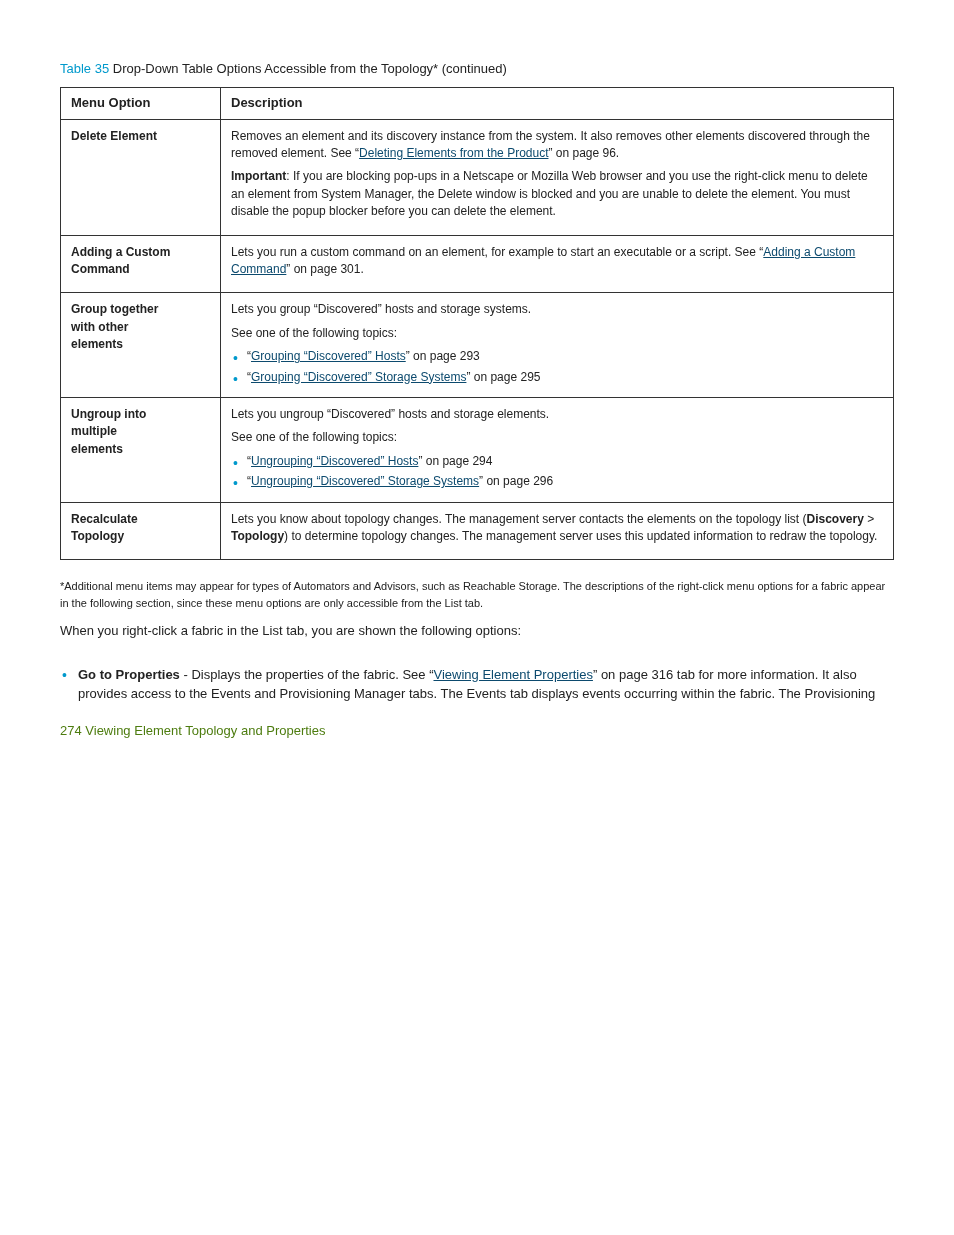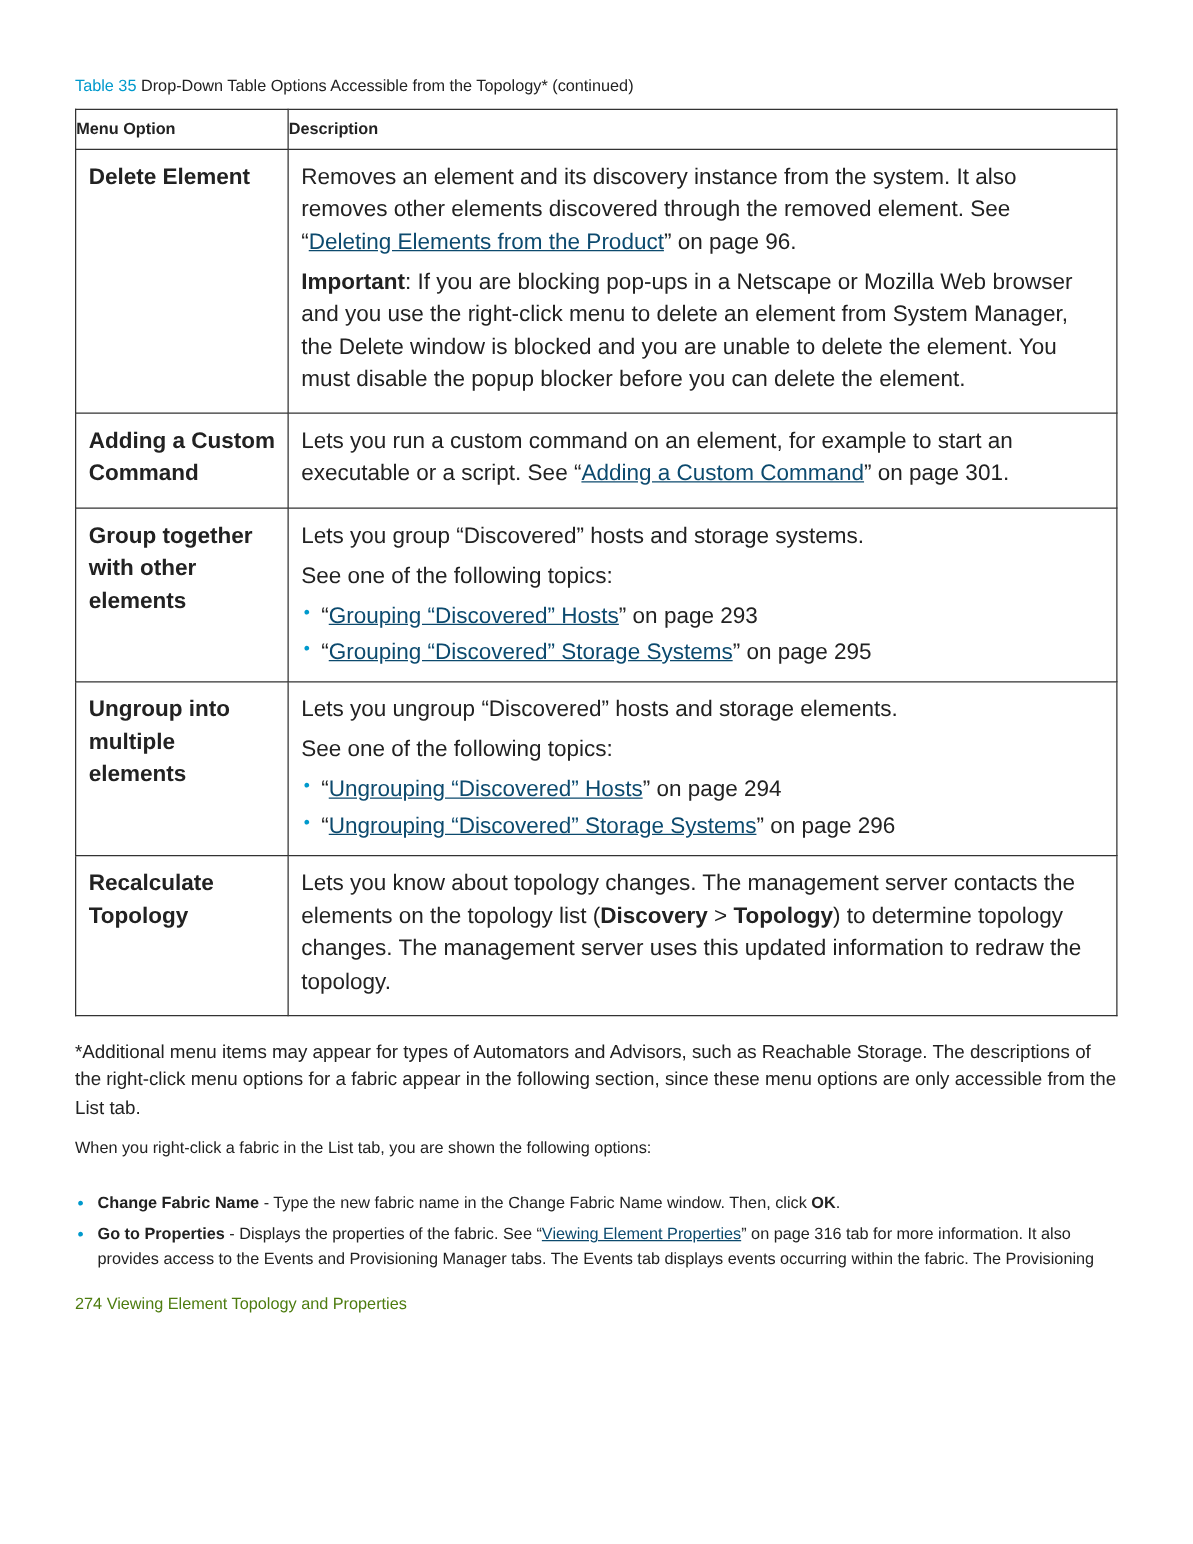--- a/index.html
+++ b/index.html
@@ -21,30 +21,30 @@
     }
     table {
       width: 100%;
       border-collapse: collapse;
       border: 1px solid #333;
       margin-bottom: 18px;
     }
     th {
       background: #fff;
       text-align: left;
-      padding: 6px 0;
+      padding: 6px 10px;
       font-weight: bold;
       border: 1px solid #333;
       font-size: 13px;
     }
     td {
       vertical-align: top;
       padding: 8px 10px;
       border: 1px solid #333;
-      font-size: 18px;
+      font-size: 12px;
     }
     td.menu-option {
       font-weight: bold;
       width: 160px;
       white-space: nowrap;
     }
     td.description {
       width: auto;
     }
     .link {
@@ -64,21 +64,21 @@
       margin-bottom: 3px;
     }
     ul.bullet-list li::before {
       content: "•";
       color: #0099cc;
       position: absolute;
       left: 2px;
       font-size: 14px;
     }
     .footnote {
-      font-size: 15px;
+      font-size: 11px;
       margin-bottom: 10px;
       line-height: 1.5;
     }
     .body-text {
       font-size: 13px;
       margin-bottom: 24px;
       line-height: 1.5;
     }
     .bullet-section {
       margin-bottom: 8px;
@@ -173,21 +173,18 @@
   </tbody>
 </table>
 
 <p class="footnote">*Additional menu items may appear for types of Automators and Advisors, such as Reachable Storage. The descriptions of the right-click menu options for a fabric appear in the following section, since these menu options are only accessible from the List tab.</p>
 
 <p class="body-text">When you right-click a fabric in the List tab, you are shown the following options:</p>
 
 <div class="bullet-section">
   <ul>
     <li>
-      <span class="bold">Change Fabric Name</span> - Type the new fabric name in the Change Fabric Name window. Then, click <span class="bold">OK</span>.
-    </li>
-    <li>
       <span class="bold">Go to Properties</span> - Displays the properties of the fabric. See “<span class="link">Viewing Element Properties</span>” on page 316 tab for more information. It also provides access to the Events and Provisioning Manager tabs. The Events tab displays events occurring within the fabric. The Provisioning
     </li>
   </ul>
 </div>
 
 <p class="page-footer">274   Viewing Element Topology and Properties</p>
 
 </body></html>

